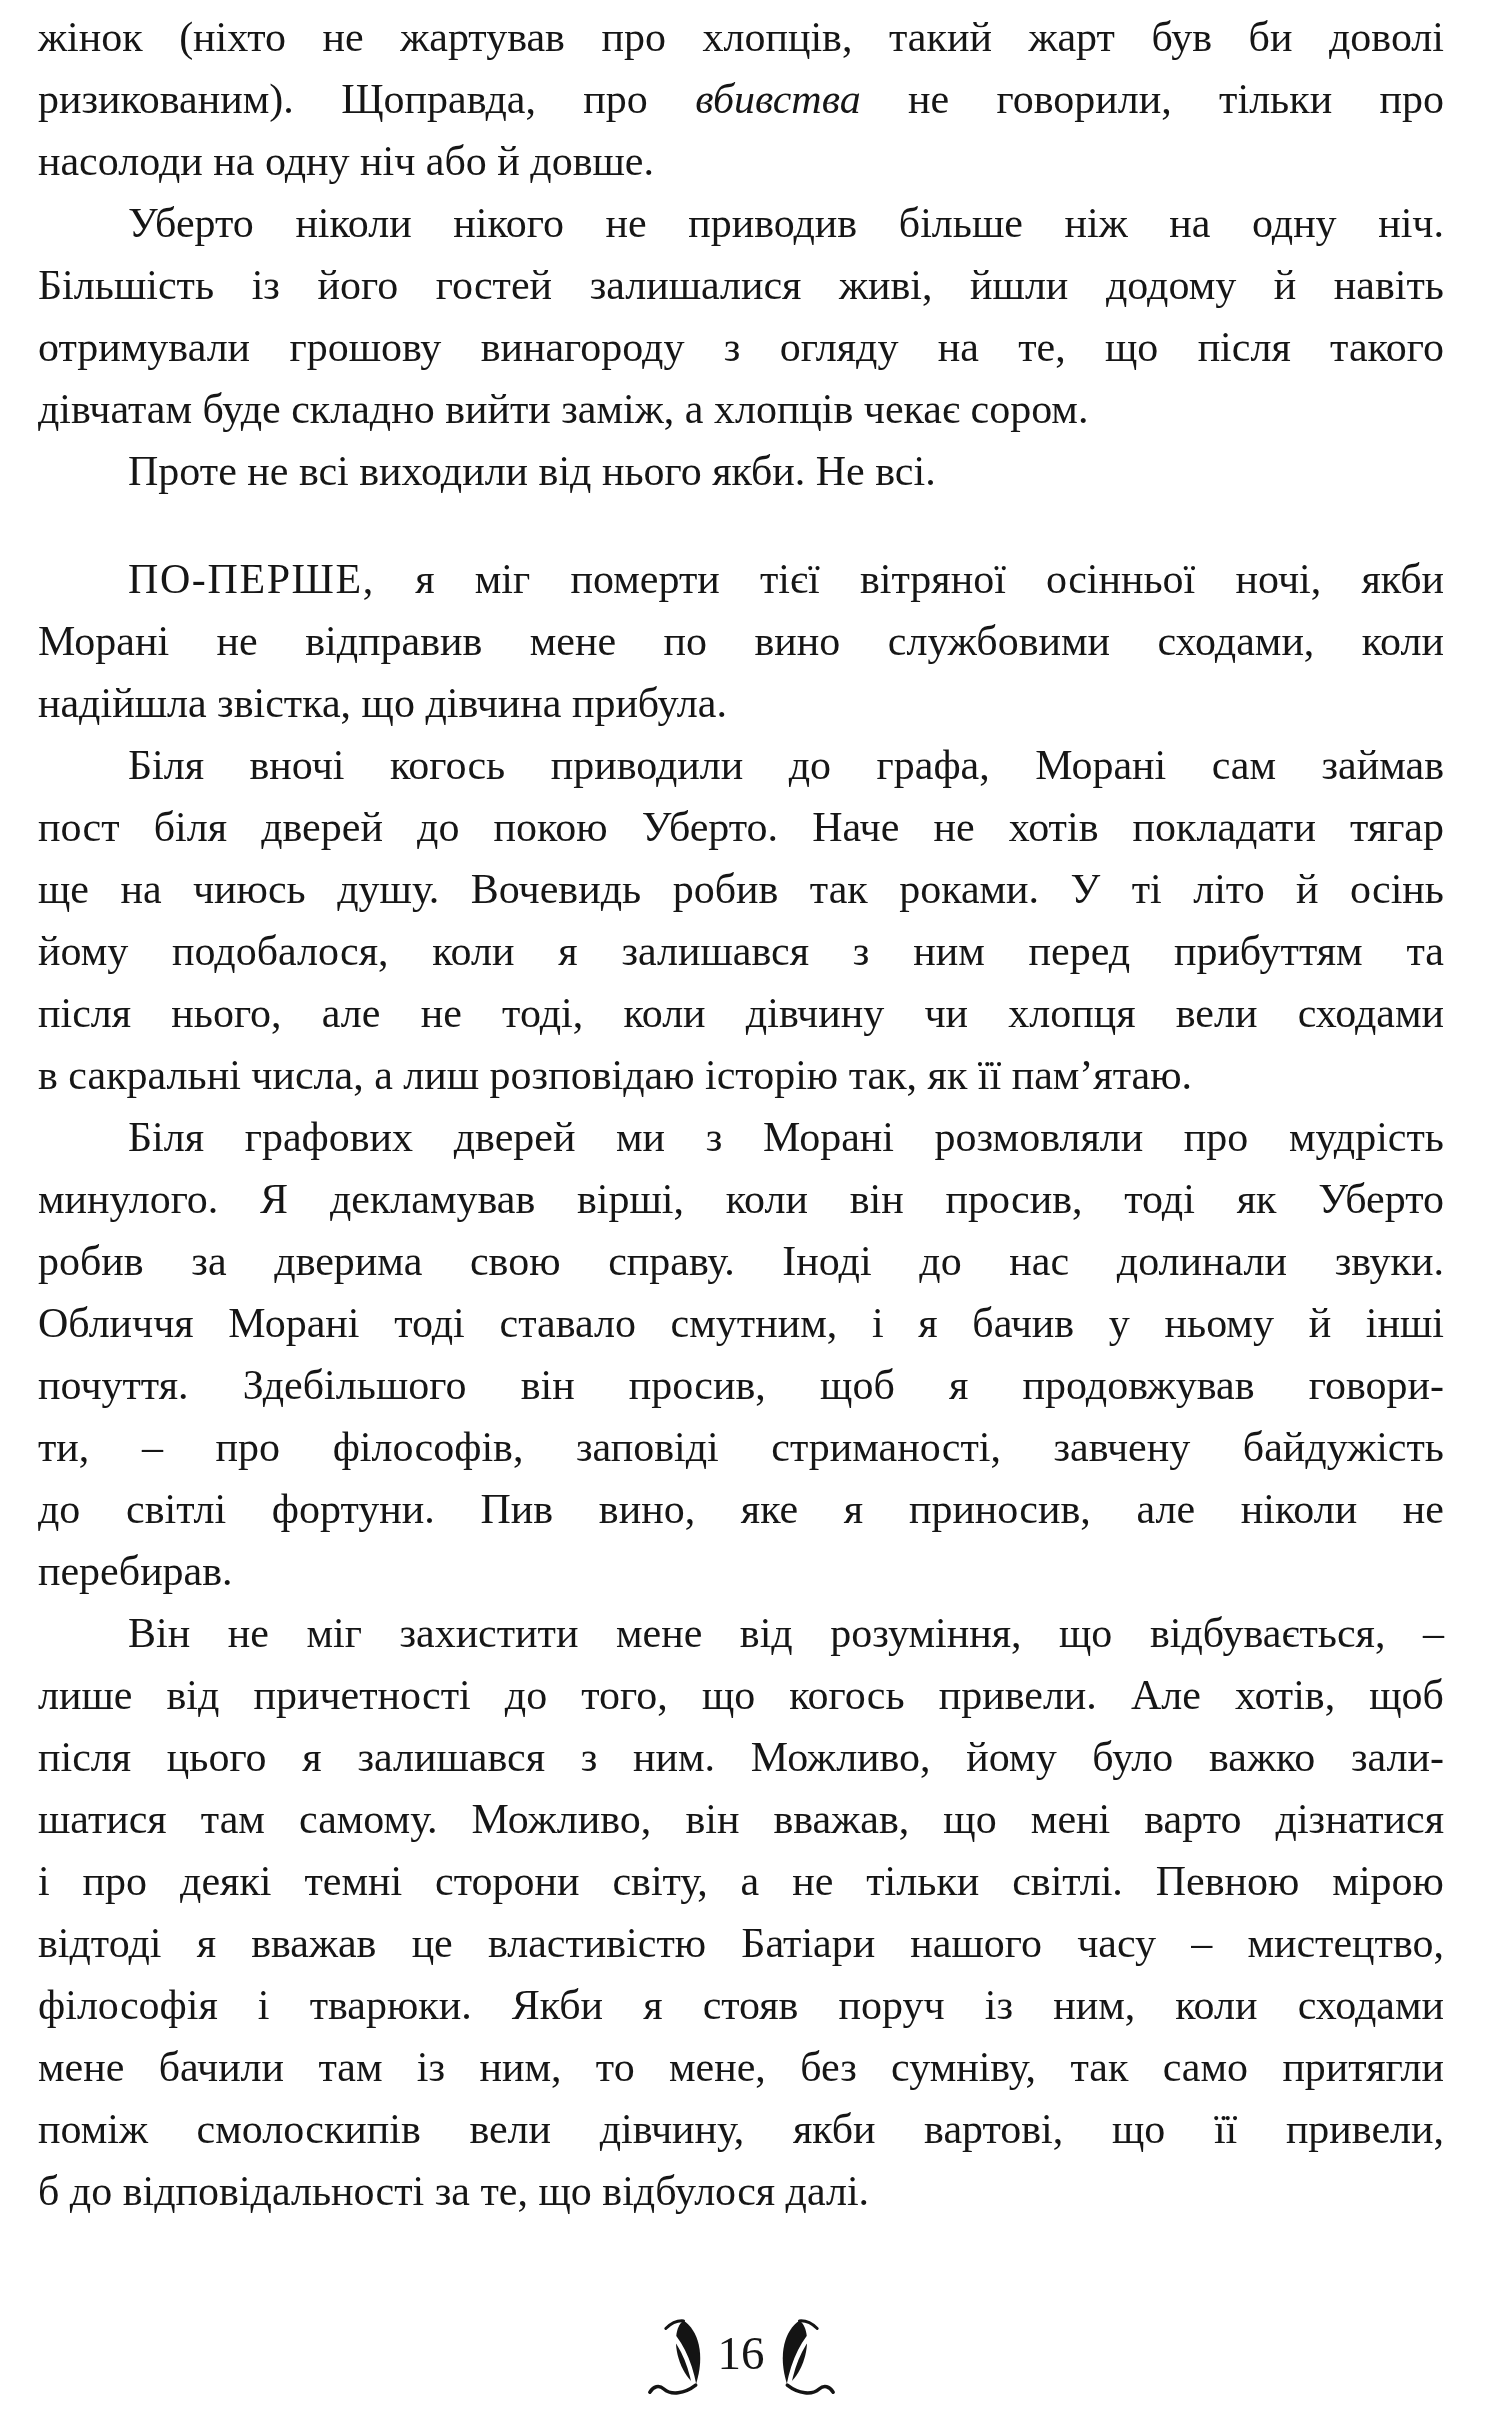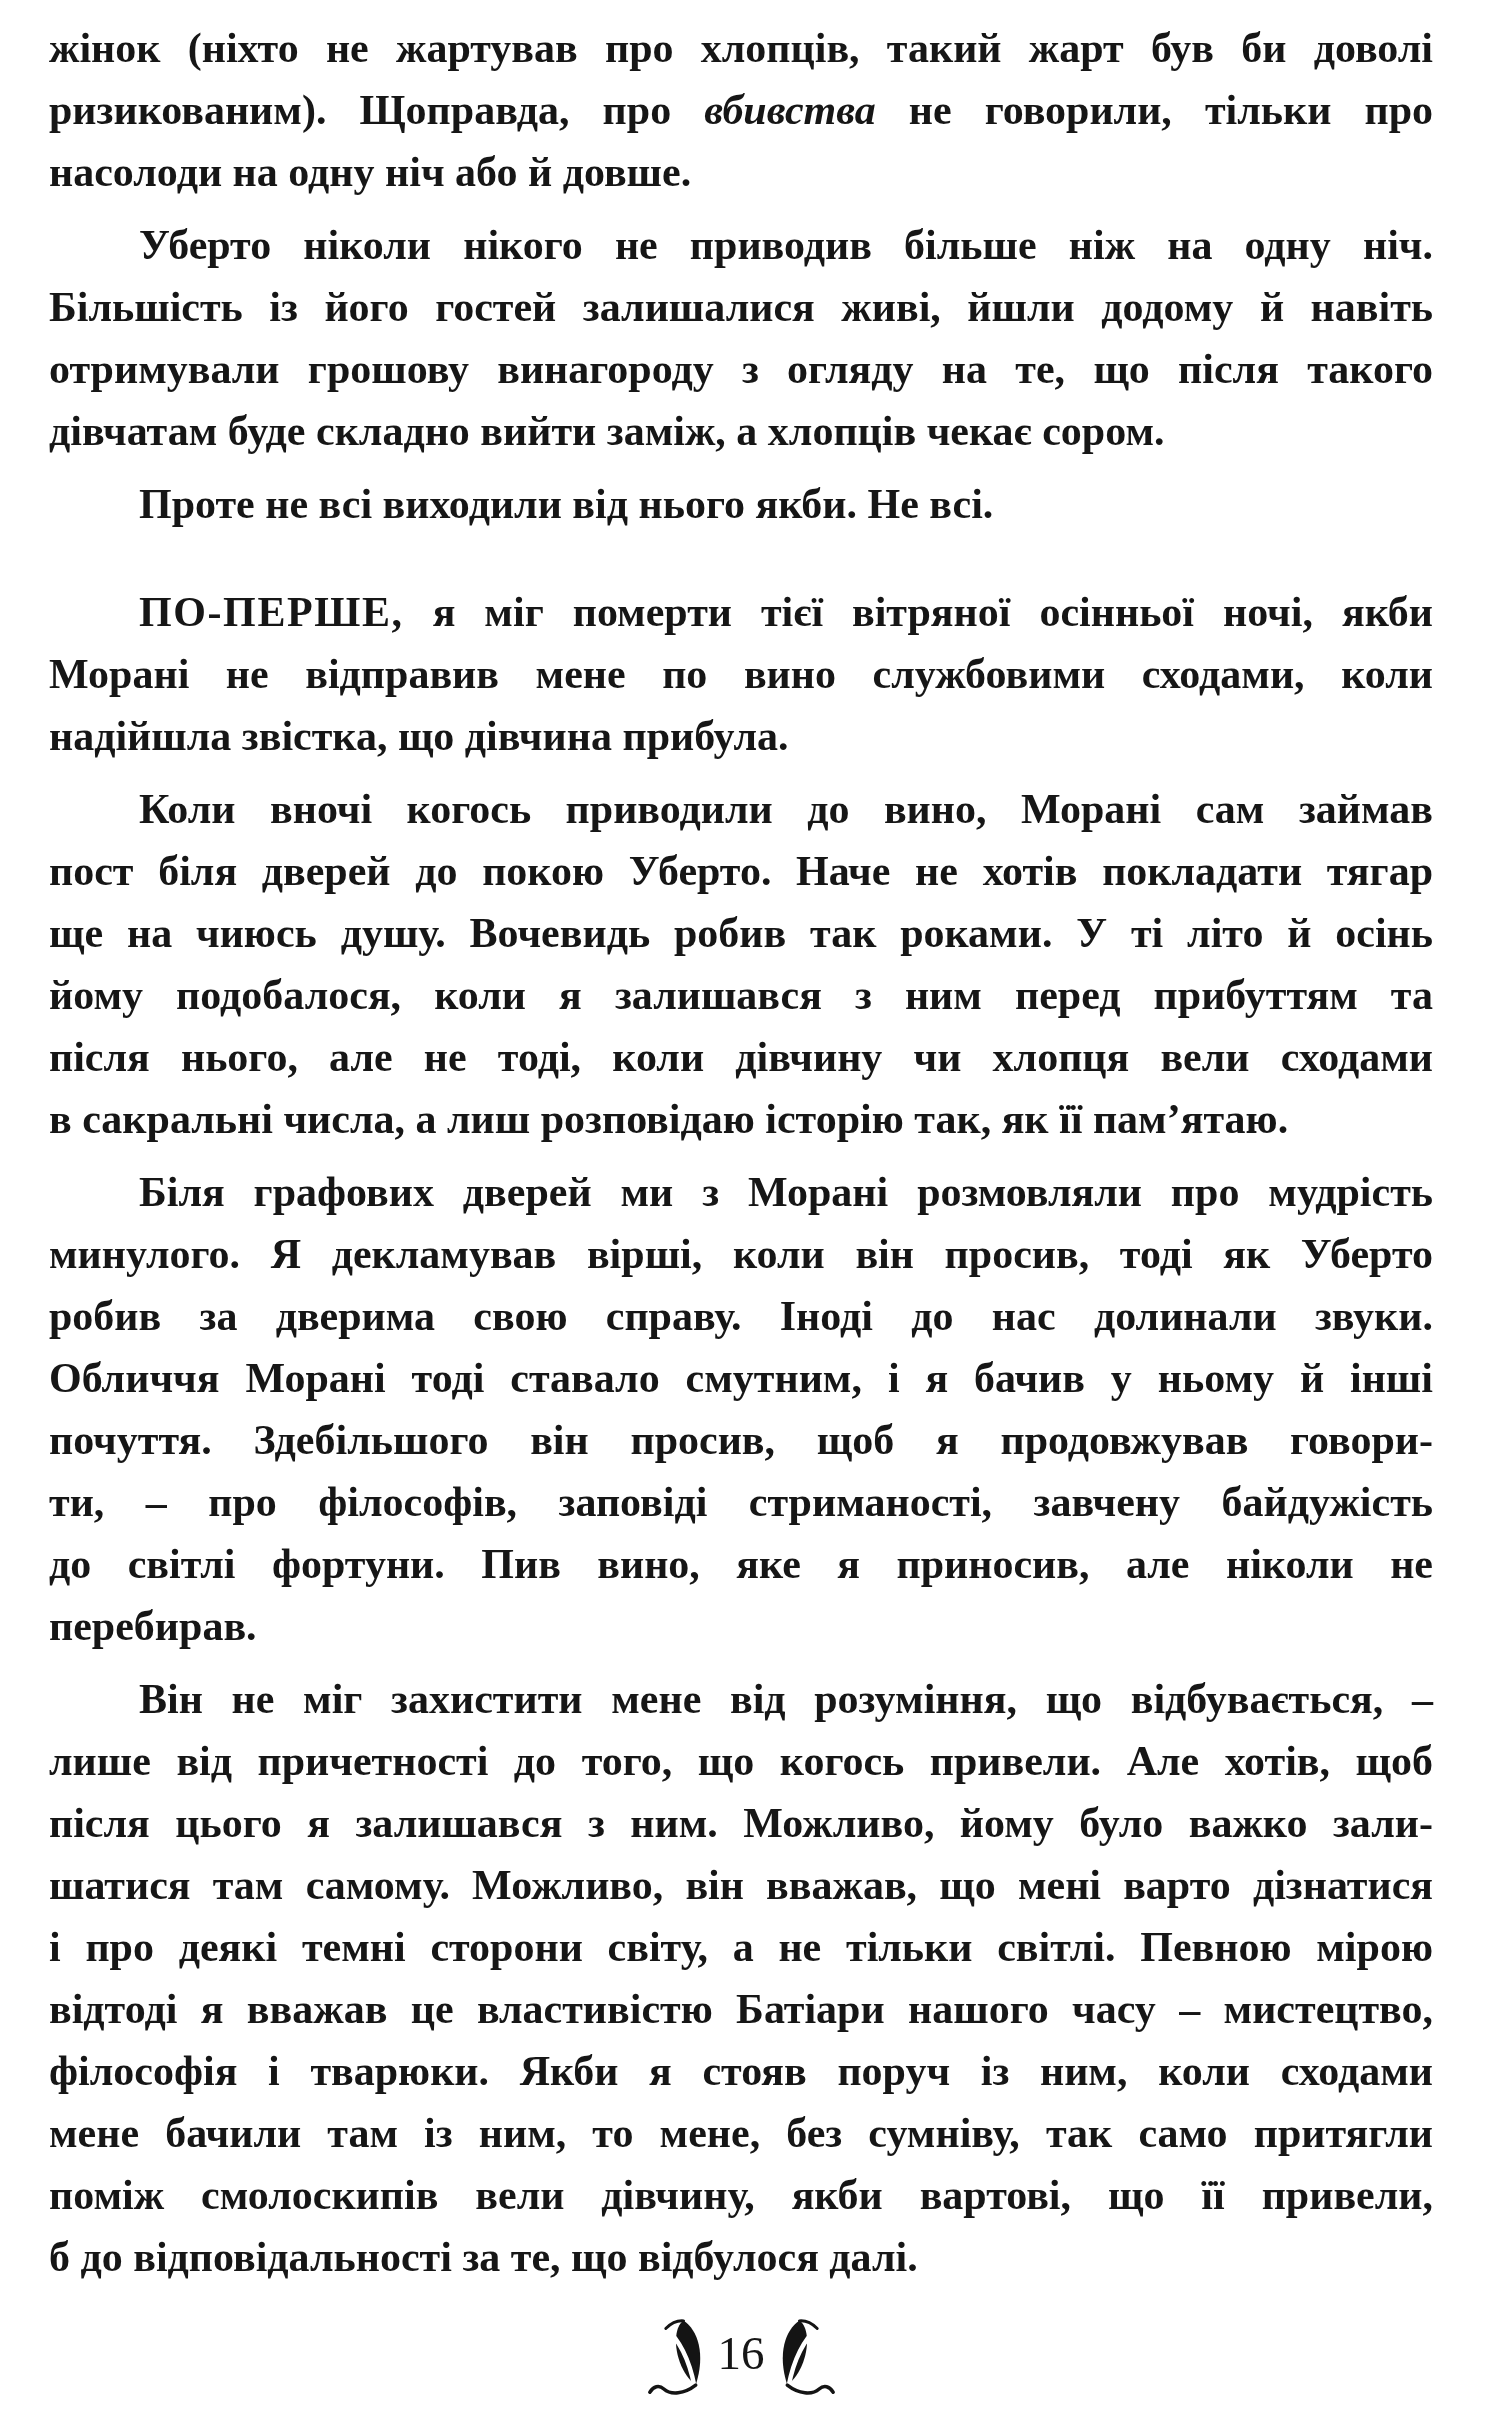--- a/index.html
+++ b/index.html
@@ -21,21 +21,21 @@
     color: #161616;
   }
   .text-block {
     position: absolute;
     top: 6.3px;
     left: 38px;
     width: 1406px;
     font-size: 42px;
     line-height: 62px;
   }
-  .para { margin: 11px; font-weight: bold; }
+  .para { margin: 0; }
   .para.gap { margin-top: 46px; }
   .line {
     height: 62px;
     text-align: justify;
     text-align-last: justify;
     text-justify: inter-word;
     white-space: normal;
     overflow: visible;
   }
   .line.last {
@@ -85,21 +85,21 @@
       </div>
       <div class="para">
         <div class="line last indent"><span>Проте не всі виходили від нього якби. Не всі.</span></div>
       </div>
       <div class="para gap">
         <div class="line indent"><span class="caps">ПО-ПЕРШЕ,</span><span> я міг померти тієї вітряної осінньої ночі, якби</span></div>
         <div class="line"><span>Морані не відправив мене по вино службовими сходами, коли</span></div>
         <div class="line last"><span>надійшла звістка, що дівчина прибула.</span></div>
       </div>
       <div class="para">
-        <div class="line indent"><span>Коли вночі когось приводили до вино, Морані сам займав</span></div>
+        <div class="line indent"><span>Біля вночі когось приводили до графа, Морані сам займав</span></div>
         <div class="line"><span>пост біля дверей до покою Уберто. Наче не хотів покладати тягар</span></div>
         <div class="line"><span>ще на чиюсь душу. Вочевидь робив так роками. У ті літо й осінь</span></div>
         <div class="line"><span>йому подобалося, коли я залишався з ним перед прибуттям та</span></div>
         <div class="line"><span>після нього, але не тоді, коли дівчину чи хлопця вели сходами</span></div>
         <div class="line last"><span>в сакральні числа, а лиш розповідаю історію так, як її пам’ятаю.</span></div>
       </div>
       <div class="para">
         <div class="line indent"><span>Біля графових дверей ми з Морані розмовляли про мудрість</span></div>
         <div class="line"><span>минулого. Я декламував вірші, коли він просив, тоді як Уберто</span></div>
         <div class="line"><span>робив за дверима свою справу. Іноді до нас долинали звуки.</span></div>

